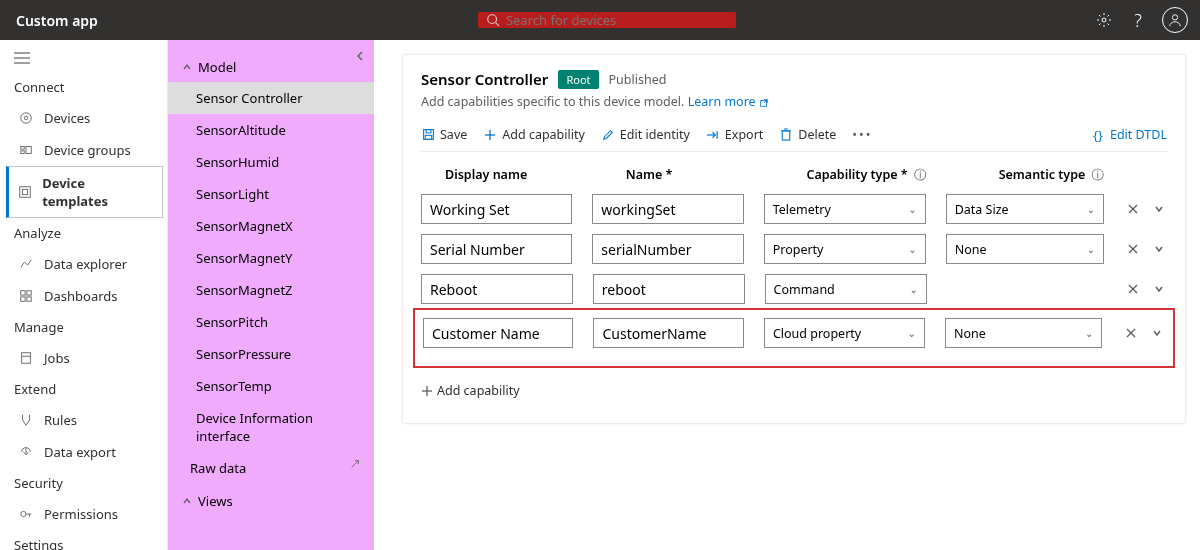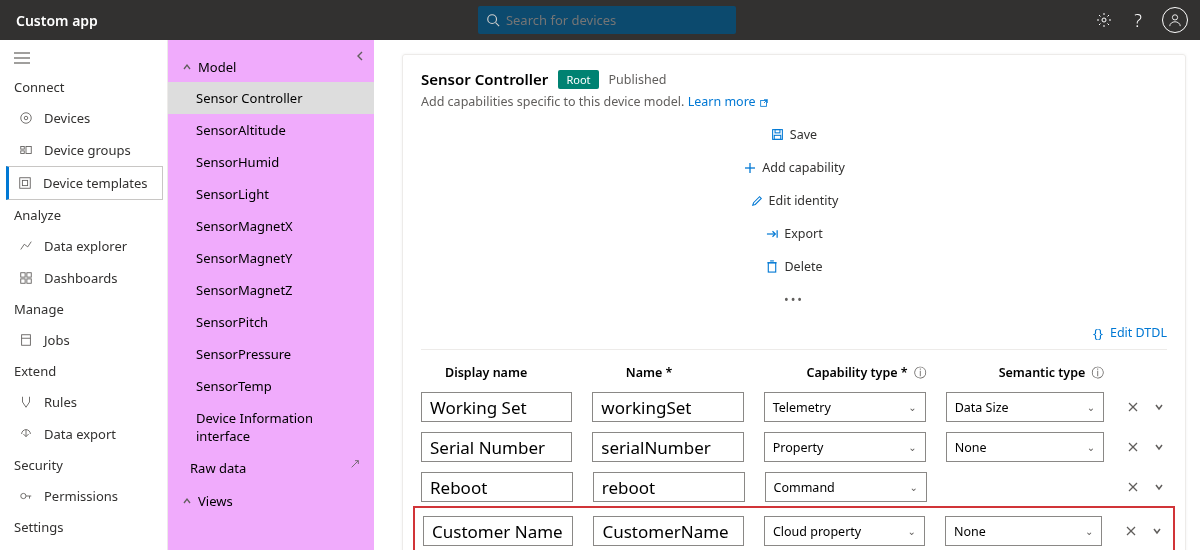--- a/index.html
+++ b/index.html
@@ -1,60 +1,60 @@
 <!DOCTYPE html>
 <html><head>
 <meta charset="utf-8">
 <style>
   * { box-sizing: border-box; margin: 0; padding: 0; font-family: "Segoe UI", system-ui, -apple-system, sans-serif; }
   html, body { width: 1200px; height: 550px; overflow: hidden; background: #fff; }
   .top-bar { height: 40px; background: #323130; color: #fff; display: flex; align-items: center; padding: 0 8px; }
   .top-bar-title { font-weight: 600; font-size: 14px; padding-left: 8px; flex: 0 0 auto; }
   .top-bar-spacer-left { width: 380px; }
-  .search-box { width: 258px; height: 28px; background: #0c4a6e; display: flex; align-items: center; border-radius: 2px; padding: 0 8px; color: #d2d0ce; }
+  .search-box { width: 258px; height: 16px; background: #b91c1c; display: flex; align-items: center; border-radius: 2px; padding: 0 8px; color: #d2d0ce; }
   .search-box input { background: transparent; border: none; outline: none; color: #d2d0ce; font-size: 13px; width: 100%; margin-left: 6px; }
   .top-bar-right { margin-left: auto; display: flex; align-items: center; gap: 14px; padding-right: 4px; }
   .top-icon { width: 20px; height: 20px; display:flex; align-items:center; justify-content:center; color:#fff; }
   .top-icon-circle { width:26px; height:26px; border:1px solid #fff; border-radius:50%; display:flex; align-items:center; justify-content:center; }
   .main { display:flex; height: calc(100% - 40px); }
   .left-nav { width: 168px; border-right: 1px solid #edebe9; background:#fff; padding-top:8px; overflow:hidden; }
   .left-nav .burger { padding: 4px 14px 8px; color:#605e5c; }
   .nav-section { font-size:13px; color:#323130; padding: 6px 14px; }
   .nav-item { display:flex; align-items:center; gap:10px; font-size:13px; color:#323130; padding: 7px 14px 7px 18px; cursor:pointer; }
-  .nav-item.active { background:#fff; border:1px solid #c8c6c4; border-left:3px solid #0078d4; margin:0 4px 0 6px; padding-left: 8px; }
+  .nav-item.active { background:#fff; border:1px solid #c8c6c4; border-left:3px solid #0078d4; margin:0 4px 0 6px; padding-left: 8px; font-weight: bold; }
   .nav-ico { width:16px; height:16px; color:#605e5c; display:flex; align-items:center; justify-content:center; }
   .panel2 { width: 206px; background:#f0abfc; padding: 10px 0 0 0; position:relative; }
   .tree-item { font-size:13px; padding: 7px 10px 7px 28px; cursor:pointer; }
   .tree-item.selected { background:#ddd; }
   .tree-section { display:flex; align-items:center; gap:6px; font-size:13px; padding: 8px 10px 6px 14px; }
   .tree-row { display:flex; justify-content:space-between; padding: 7px 14px 7px 22px; font-size:13px; }
   .chev-collapse { position:absolute; right:8px; top:10px; color:#605e5c; }
   .content { flex:1; padding: 14px 14px 0 28px; overflow:hidden; background:#fff; }
   .content-card { border:1px solid #edebe9; border-radius:3px; box-shadow: 0 0 3px rgba(0,0,0,0.06); padding: 14px 18px 24px; }
   .head-row { display:flex; align-items:center; gap:10px; }
   .head-title { font-weight:600; font-size:15px; }
   .root-badge { background:#008272; color:#fff; font-size:11px; padding:2px 8px; border-radius:2px; }
   .pub { font-size:12.5px; color:#605e5c; }
   .subtext { font-size:12.5px; color:#605e5c; margin-top:4px; }
   .subtext a { color:#0078d4; text-decoration:none; }
-  .toolbar { display:flex; align-items:center; gap:16px; margin-top:16px; border-bottom:1px solid #edebe9; padding-bottom:8px;flex-direction:column; }
+  .toolbar { display:flex; align-items:center; gap:16px; margin-top:16px; border-bottom:1px solid #edebe9; padding-bottom:8px; }
   .tb-item { display:flex; align-items:center; gap:5px; font-size:12.5px; color:#323130; cursor:pointer; }
   .tb-icon { color:#0078d4; width:14px; height:14px; display:flex; align-items:center; justify-content:center; }
   .tb-right { margin-left:auto; }
   .grid-head { display:flex; gap:20px; margin-top:14px; font-size:12.5px; font-weight:600;margin-left:24px;}
   .col-dn { width:168px; }
   .col-nm { width:168px; }
   .col-ct { width:180px; }
   .col-st { width:176px; }
   .col-actions { width:48px; display:flex; gap:14px; justify-content:flex-end; align-items:center; margin-left:auto; padding-right:2px; }
   .grid-head .info { font-weight:normal; color:#605e5c; margin-left:3px; }
   .cap-row { display:flex; gap:20px; margin-top:10px; align-items:center; }
   .cap-row.highlight-wrapper { border:2px solid #d13438; padding:8px 8px 18px 8px; margin-left:-8px; margin-right:-8px; margin-top:4px; }
   .fld { height:30px; border:1px solid #8a8886; font-size:12.5px; padding:0 8px; display:flex; align-items:center; background:#fff; }
-  .fld input { border:none; outline:none; width:100%; font-size:17px; }
+  .fld input { border:none; outline:none; width:100%; font-size:14px; }
   .fld.sel { justify-content:space-between; }
   .chev-d { color:#605e5c; font-size:10px; }
   .row-x { color:#605e5c; cursor:pointer; }
   .row-exp { color:#605e5c; cursor:pointer; }
   .add-cap-row { margin-top:14px; display:flex; align-items:center; gap:4px; font-size:12.5px; color:#323130; cursor:pointer; }
   svg { display:block; }
 </style>
 </head>
 <body>
 

